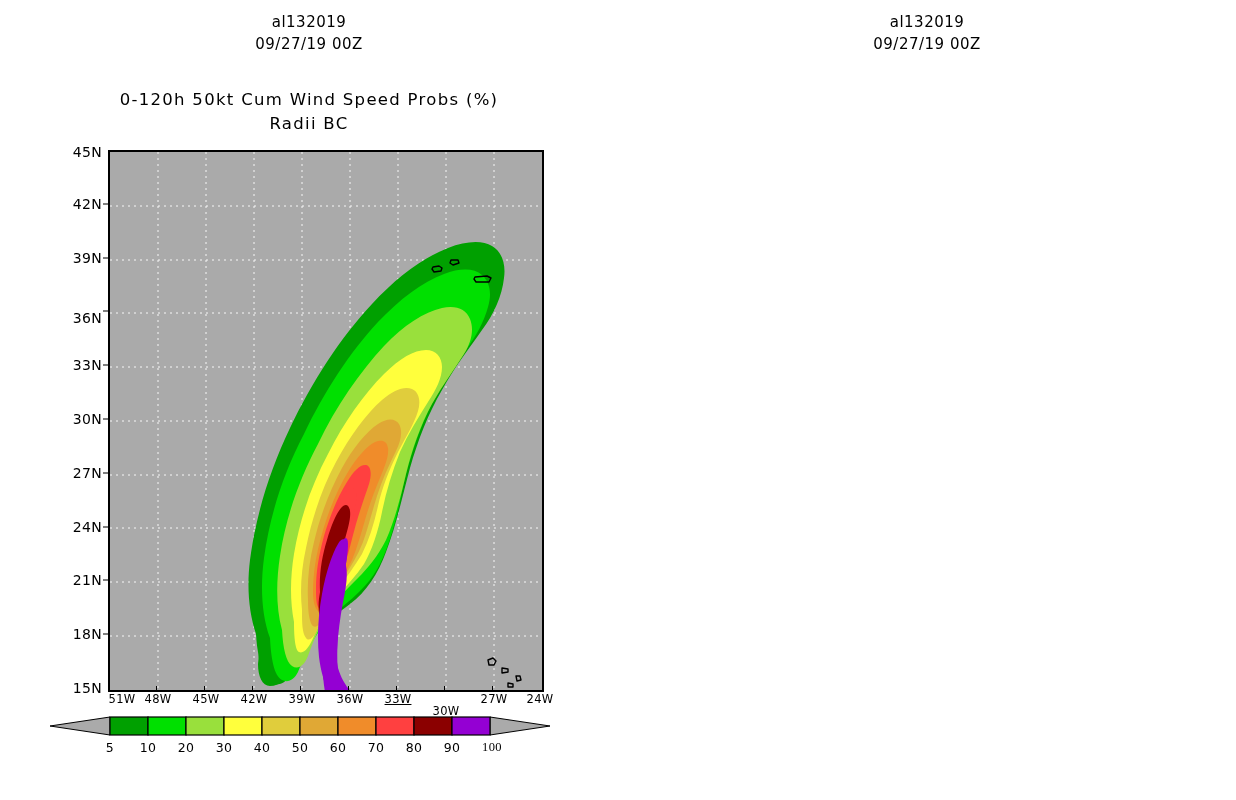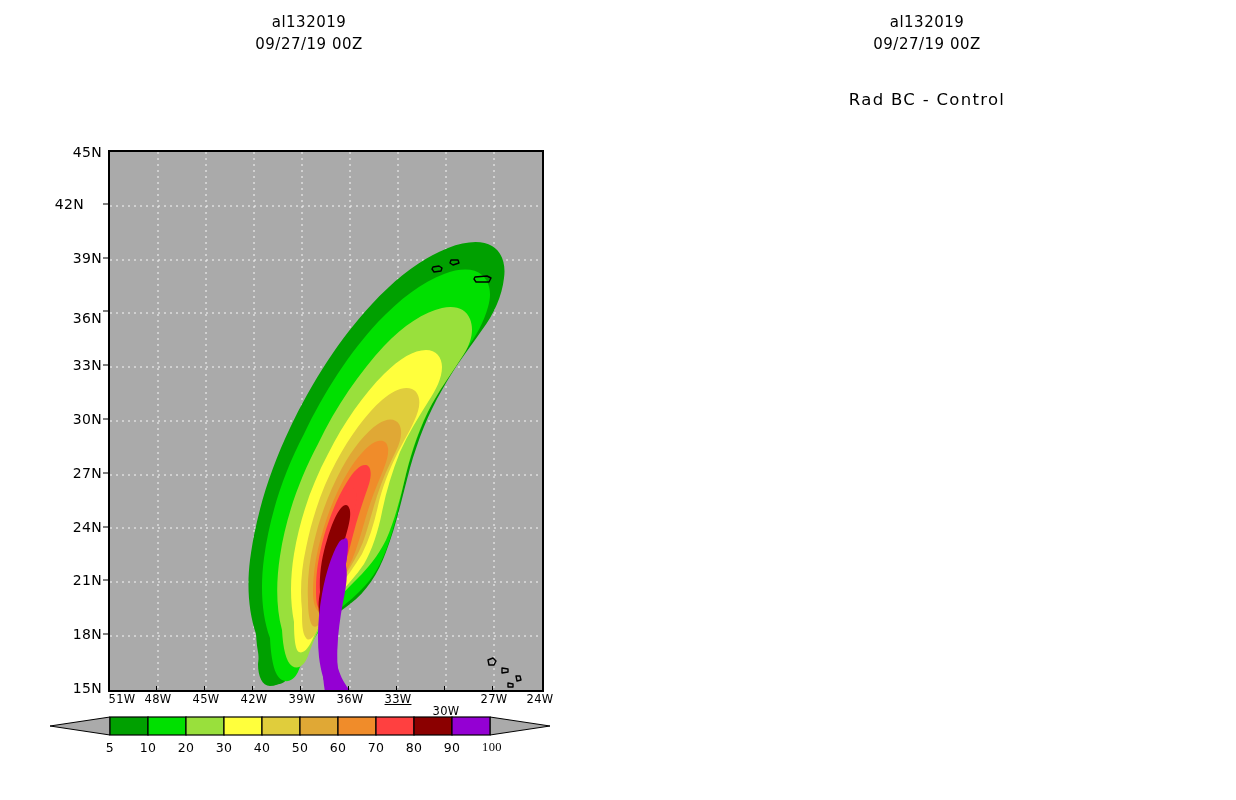--- a/index.html
+++ b/index.html
@@ -126,20 +126,24 @@
 
 <div class="figure">
 
   <div class="panel panel-left">
 
     <div class="titleblock title-id">
       <span class="title-line">al132019</span>
       <span class="title-line">09/27/19 00Z</span>
     </div>
 
+    <div class="titleblock title-sub">
+      <span class="title-line">0-120h 50kt Cum Wind Speed Probs (%)</span>
+      <span class="title-line">Radii BC</span>
+    </div>
 
     <div class="map-frame map-left">
       <div class="map-inner">
 
         <svg class="grid-svg" viewBox="0 0 432 538" preserveAspectRatio="none">
           <g stroke="#ffffff" stroke-width="1" stroke-dasharray="2,4" opacity="0.9">
             <line x1="48" y1="0" x2="48" y2="538"></line>
             <line x1="96" y1="0" x2="96" y2="538"></line>
             <line x1="144" y1="0" x2="144" y2="538"></line>
             <line x1="192" y1="0" x2="192" y2="538"></line>
@@ -273,21 +277,21 @@
     <div>
       <div class="ytick" style="left:62px; width:40px; top:688px;">15N</div>
       <div class="ytick" style="left:62px; width:40px; top:634px;">18N</div>
       <div class="ytick" style="left:62px; width:40px; top:580px;">21N</div>
       <div class="ytick" style="left:62px; width:40px; top:527px;">24N</div>
       <div class="ytick" style="left:62px; width:40px; top:473px;">27N</div>
       <div class="ytick" style="left:62px; width:40px; top:419px;">30N</div>
       <div class="ytick" style="left:62px; width:40px; top:365px;">33N</div>
       <div class="ytick" style="left:62px; width:40px; top:318px;">36N</div>
       <div class="ytick" style="left:62px; width:40px; top:258px;">39N</div>
-      <div class="ytick" style="left:44px; width:40px; top:204px;">42N</div>
+      <div class="ytick" style="left:62px; width:40px; top:204px;">42N</div>
       <div class="ytick" style="left:62px; width:40px; top:152px;">45N</div>
 
       <div class="ytick-mark" style="left:103px; top:634px;"></div>
       <div class="ytick-mark" style="left:103px; top:580px;"></div>
       <div class="ytick-mark" style="left:103px; top:527px;"></div>
       <div class="ytick-mark" style="left:103px; top:473px;"></div>
       <div class="ytick-mark" style="left:103px; top:419px;"></div>
       <div class="ytick-mark" style="left:103px; top:365px;"></div>
       <div class="ytick-mark" style="left:103px; top:311px;"></div>
       <div class="ytick-mark" style="left:103px; top:258px;"></div>
@@ -348,21 +352,20 @@
   </div>
 
   <div class="panel panel-right">
 
     <div class="titleblock title-id">
       <span class="title-line">al132019</span>
       <span class="title-line">09/27/19 00Z</span>
     </div>
 
     <div class="titleblock title-sub">
-      <span class="title-line">Rad BC - Control</span>
     </div>
 
     <div>
       
       
       
       
       
       
       

